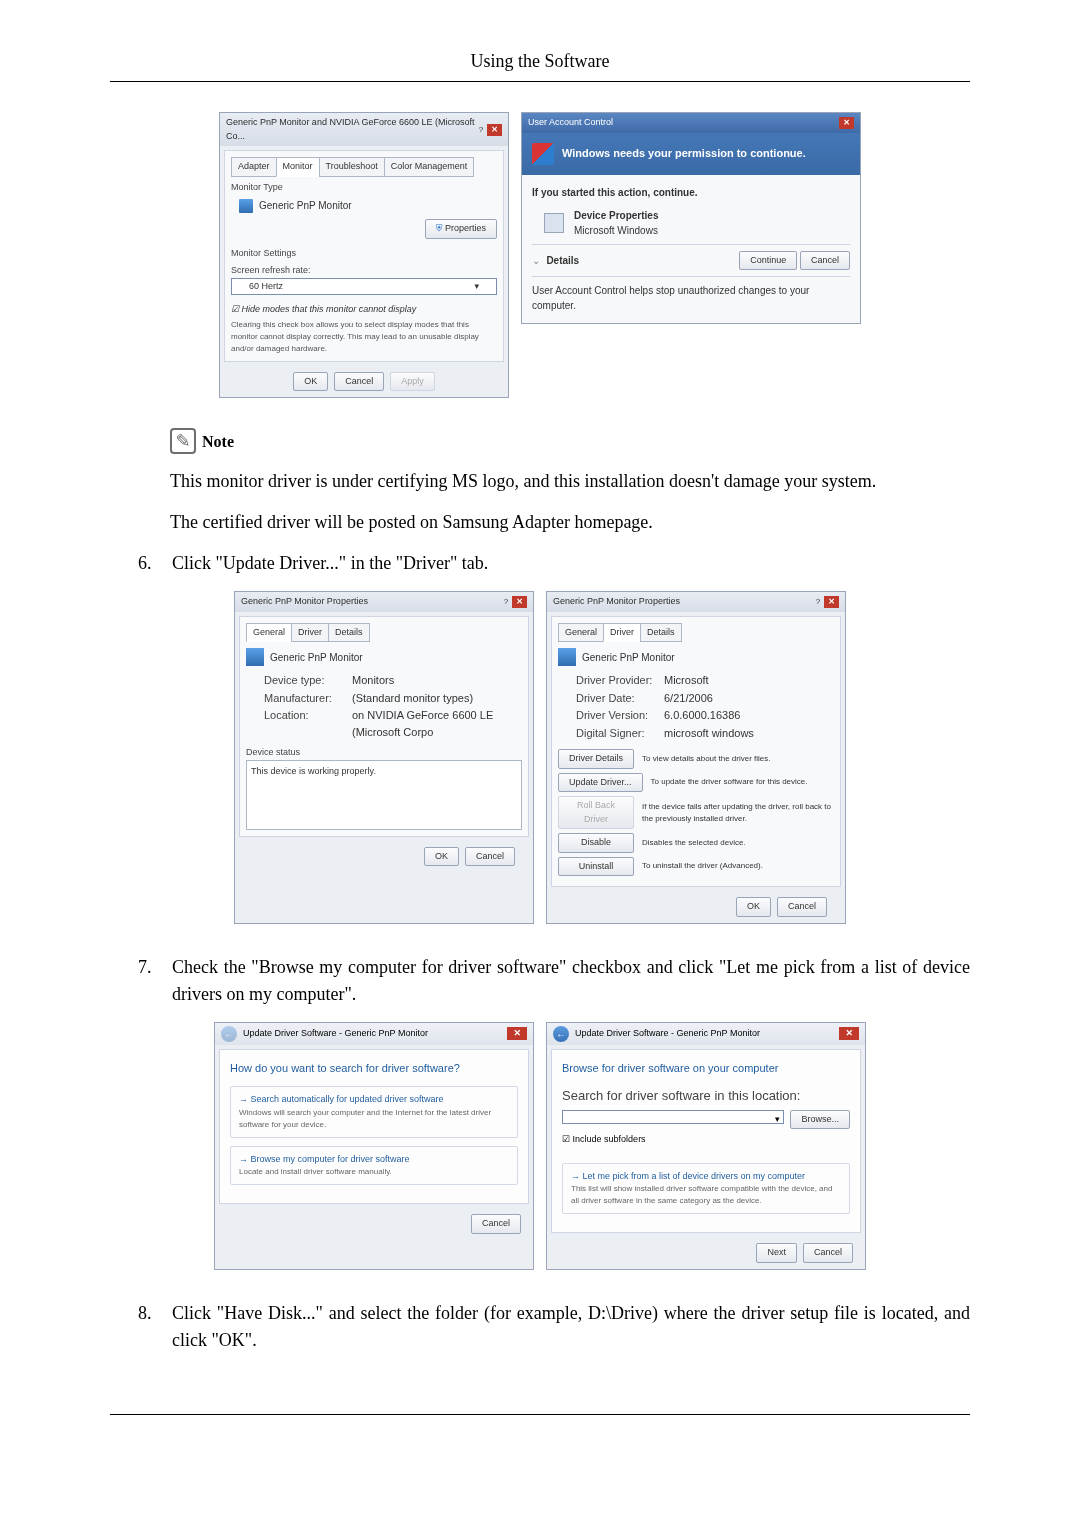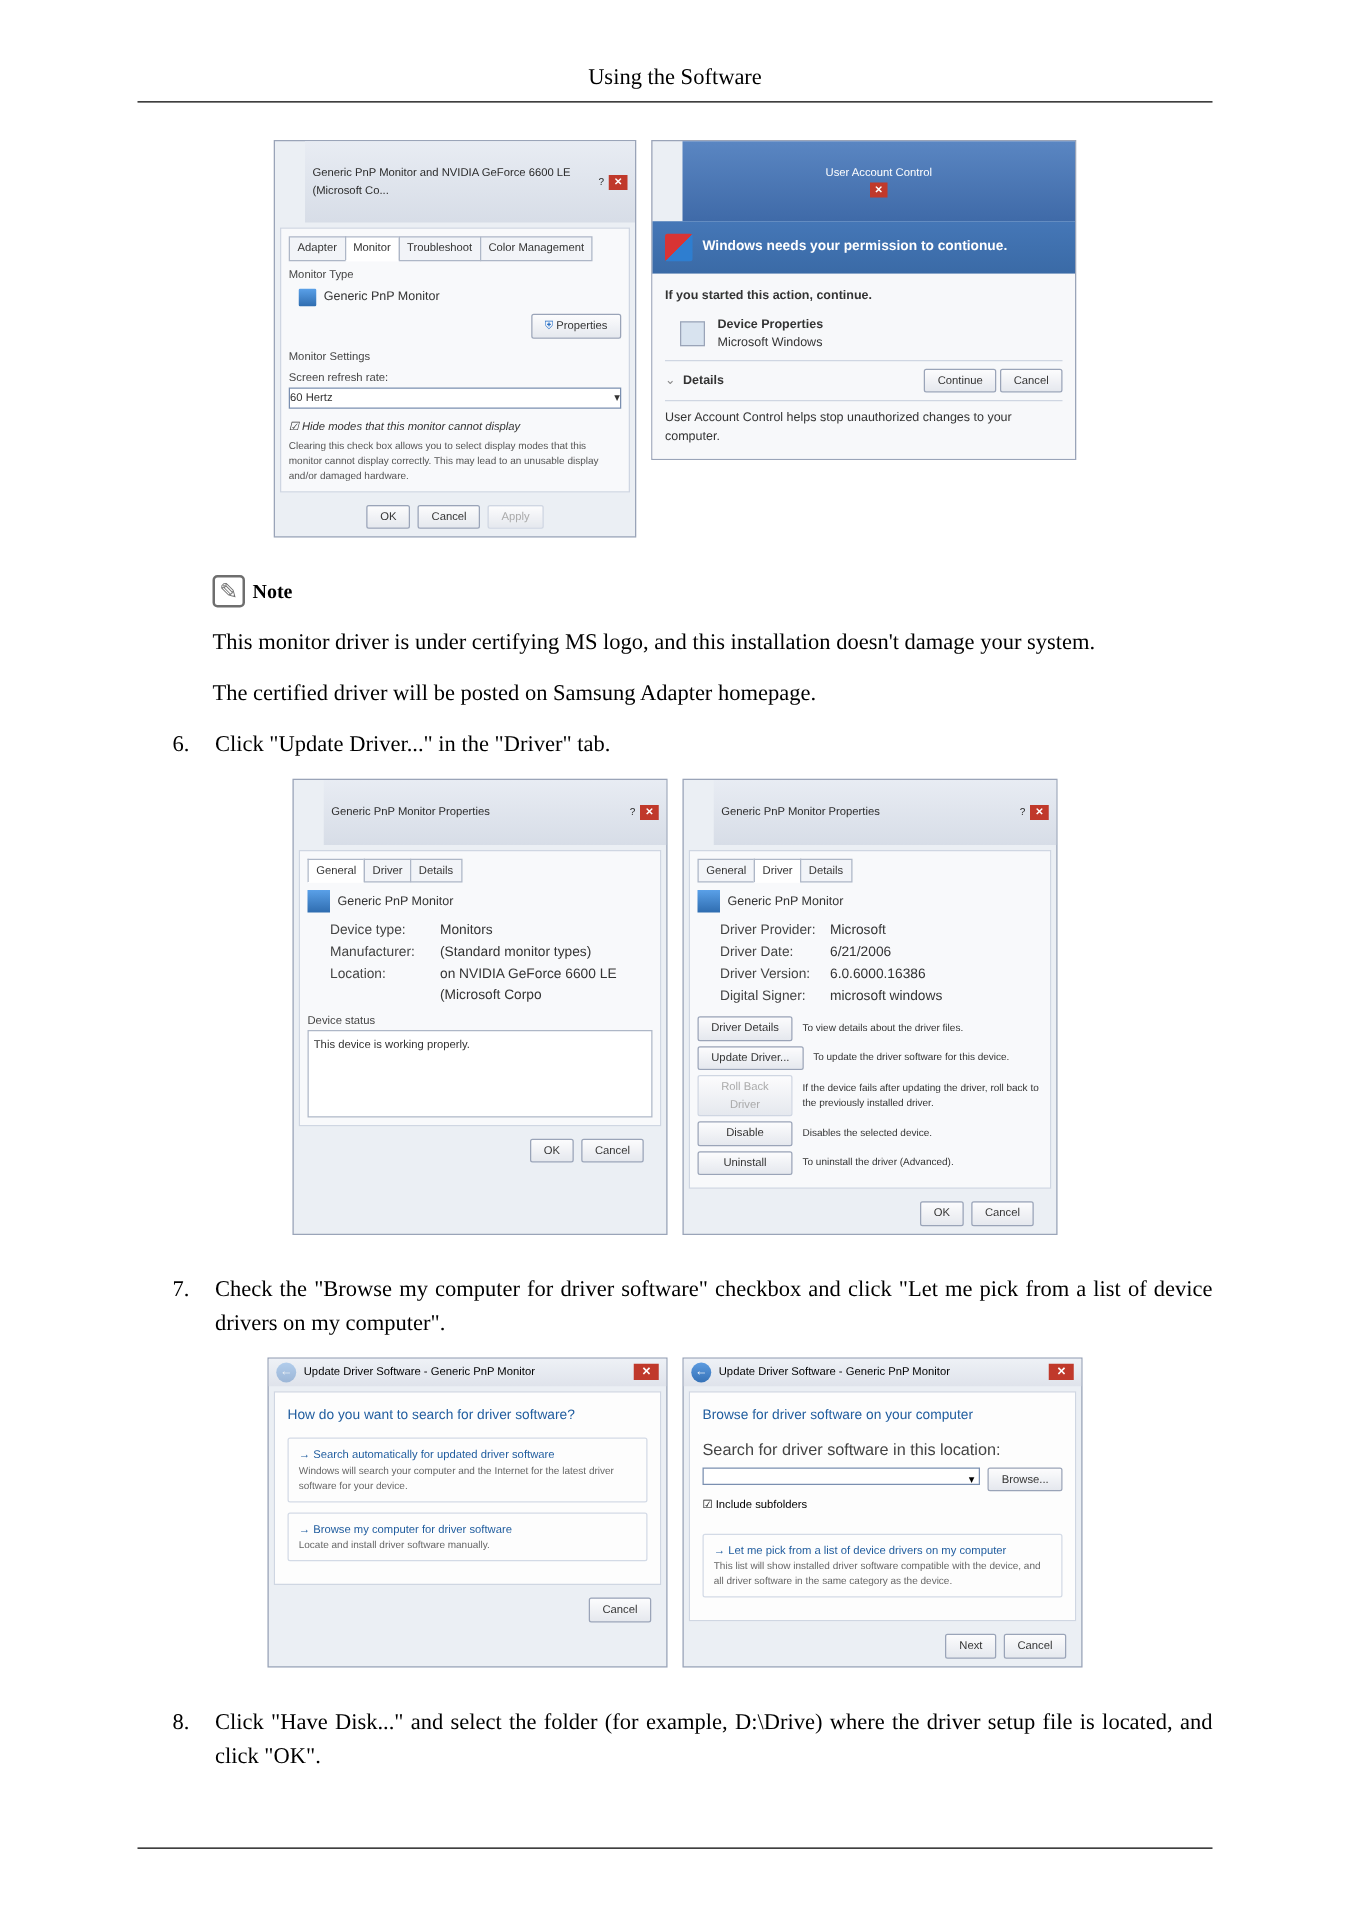--- a/index.html
+++ b/index.html
@@ -48,32 +48,30 @@
       width: 290px;
     }
     .dialog-content-panel {
       background: #f8f9fb;
       margin: 4px;
       border: 1px solid #cfd6e2;
       padding: 6px;
     }
     .titlebar {
       background: linear-gradient(#e8ecf3, #d7dde7);
-      padding: 19px 6px;
+      padding: 3px 6px;
       font-size: 9px;
       color: #2b2b2b;
       display: flex;
       justify-content: space-between;
       align-items: center;
-      margin-left: 24px;
     }
     .titlebar.blue {
       background: linear-gradient(#5a86c2, #3f6aa8);
       color: #fff;
-      flex-direction: column;
     }
     .win-controls {
       display: flex;
       gap: 0;
       font-size: 8px;
     }
     .win-controls span {
       display: inline-block;
       padding: 0 4px;
     }
@@ -110,21 +108,21 @@
     .win-button.disabled {
       color: #aaa;
       border-color: #cfd6e2;
     }
     .fieldset-label {
       font-size: 9px;
       color: #444;
     }
     .dropdown {
       border: 1px solid #7a8fb0;
-      padding: 1px 0;
+      padding: 1px 17px;
       font-size: 9px;
       background: #fff;
       display: flex;
       justify-content: space-between;
     }
     .button-bar {
       text-align: center;
       padding: 6px;
       display: flex;
       justify-content: center;

